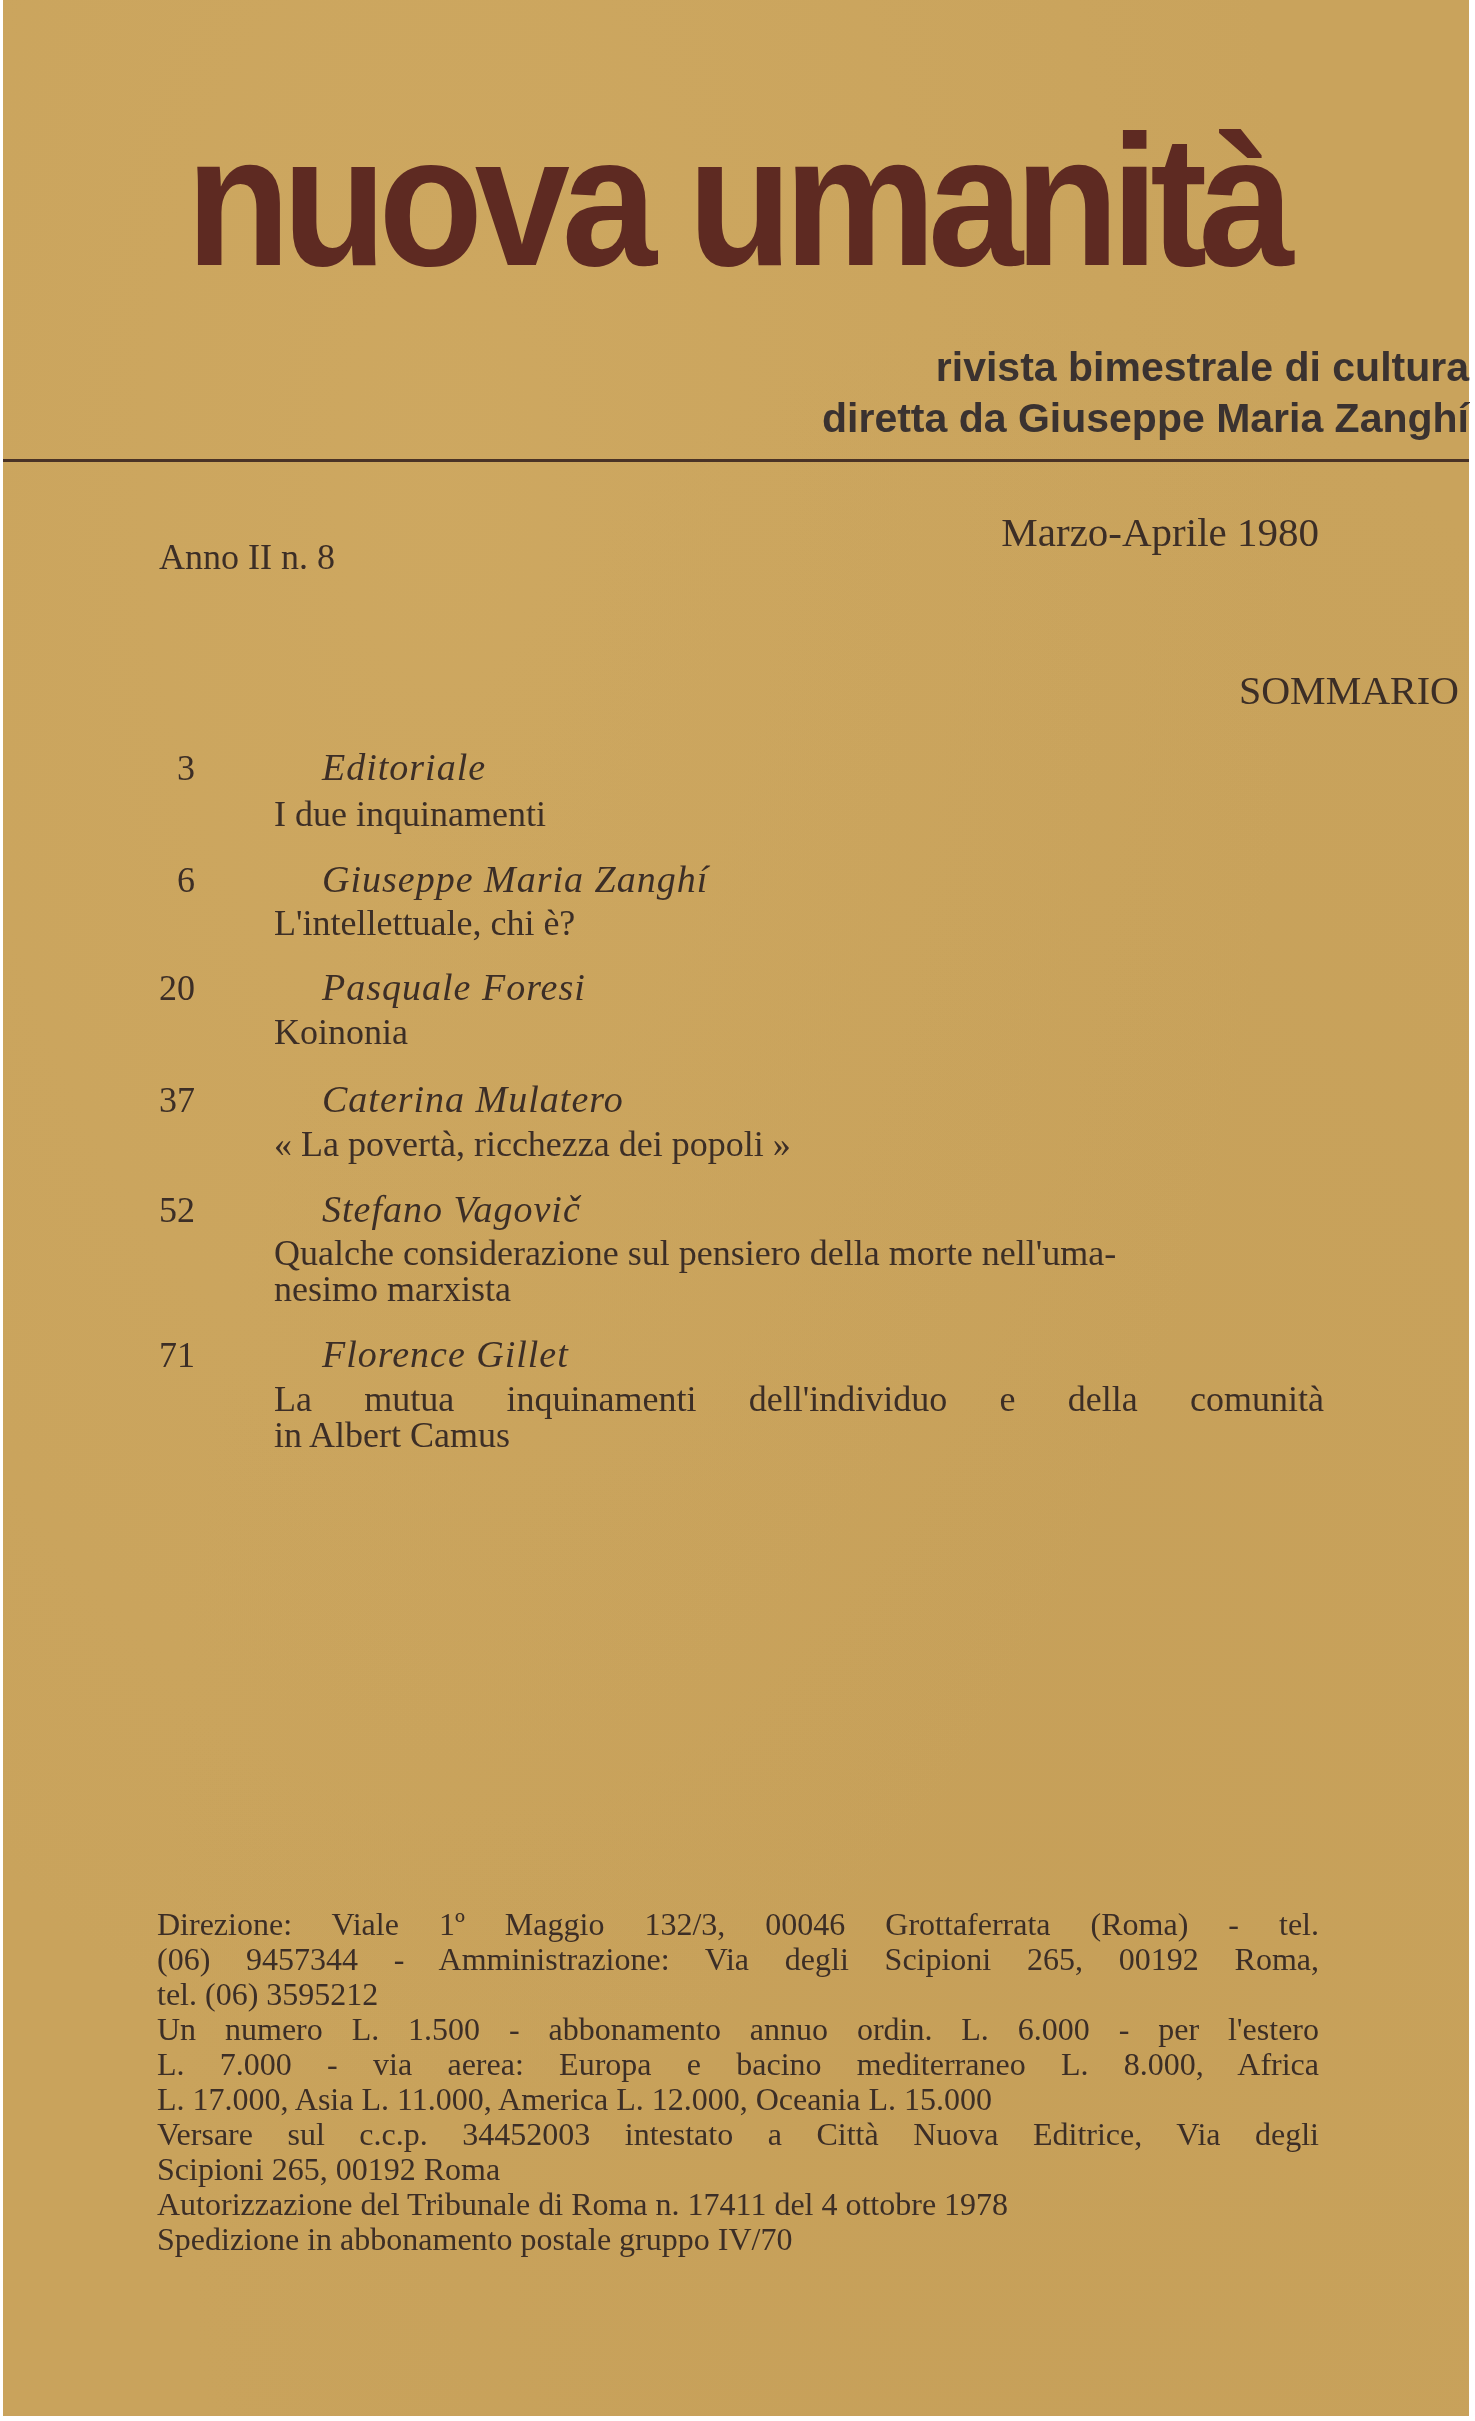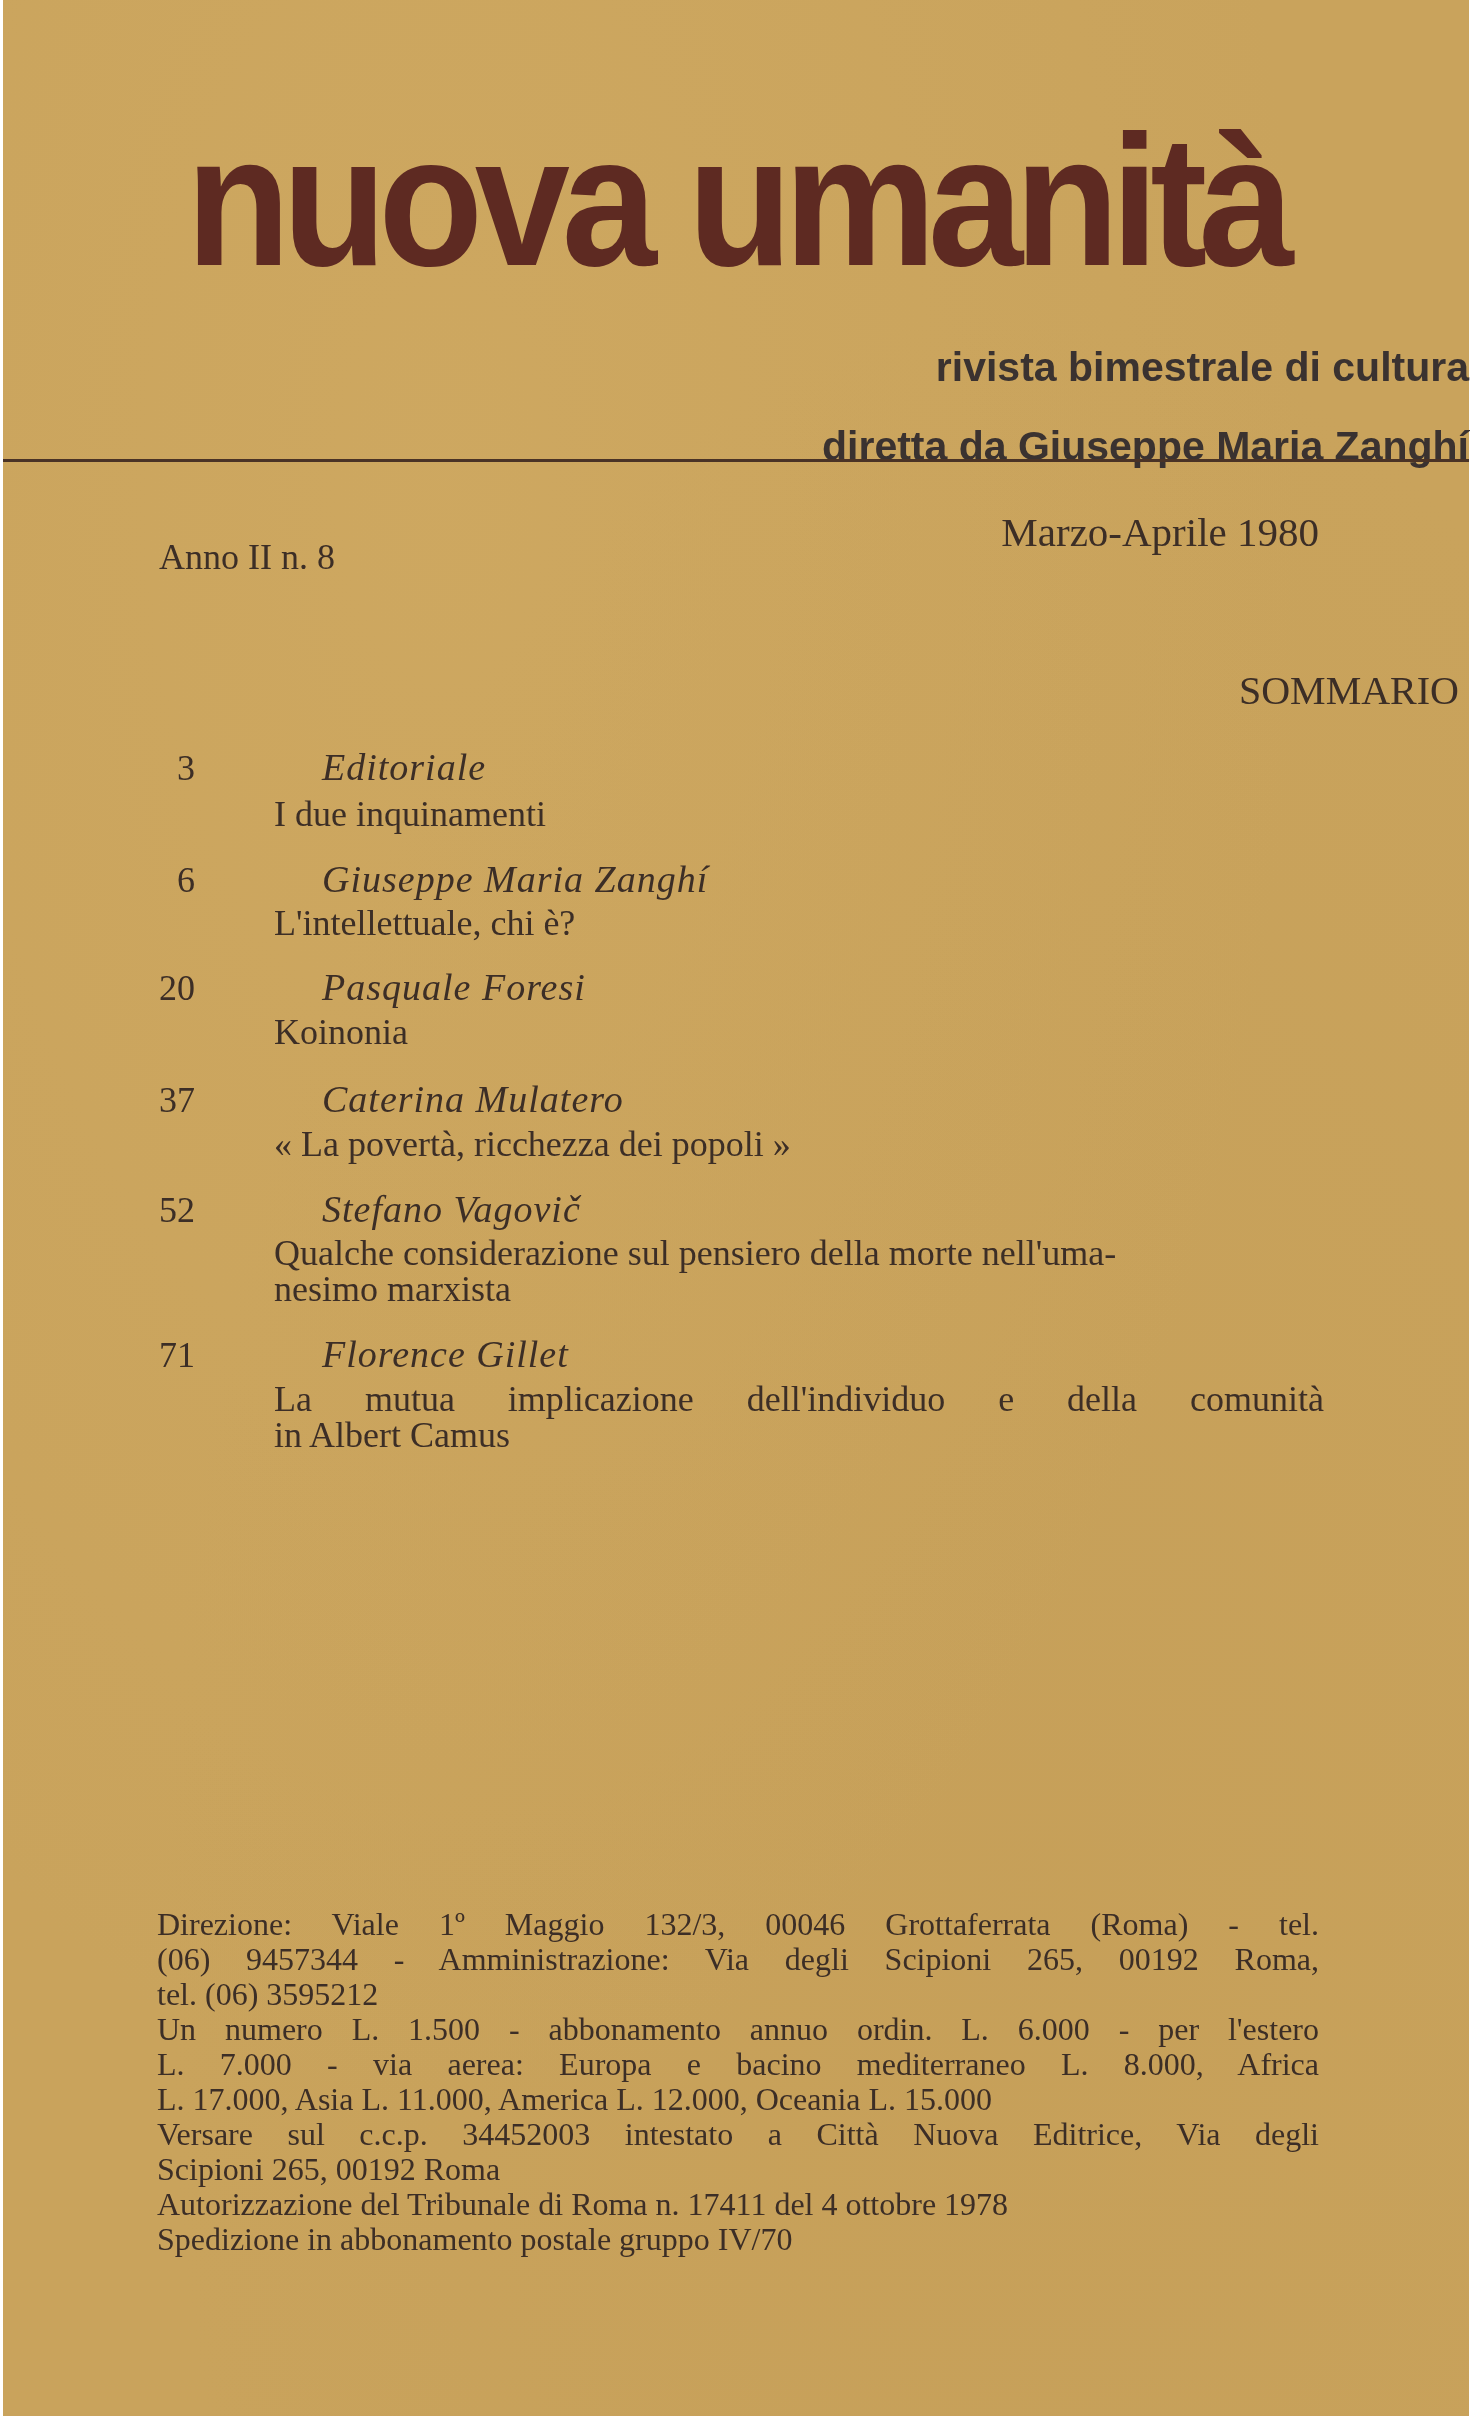--- a/index.html
+++ b/index.html
@@ -18,21 +18,21 @@
     font-family: "Liberation Sans", sans-serif; font-weight: bold;
     font-size: 186px; letter-spacing: -9px; color: #5e2a22; line-height: 1;
     transform: scaleX(0.92);
   }
   .subtitle {
     position: absolute; left: 0; right: 0; text-align: right;
     font-family: "Liberation Sans", sans-serif; font-weight: bold;
     font-size: 41px; color: #3a3230; line-height: 1;
   }
   .sub1 { top: 347px; }
-  .sub2 { top: 398px; margin-top: 28px; }
+  .sub2 { top: 398px; }
   .rule {
     position: absolute; left: 0; right: 0; top: 459px; height: 3px; background: #4a3326;
   }
   .serif { font-family: "Liberation Serif", serif; color: #3c2e26; }
   .issue-left { position: absolute; left: 156px; top: 508px; font-size: 36px; margin-top: 28px; }
   .issue-right { position: absolute; right: 150px; top: 508px; font-size: 41px; }
   .toc-head {
     position: absolute; left: 0; right: 0; top: 667px; text-align: right; font-size: 40px;
     padding-left: 0;
   }
@@ -81,21 +81,21 @@
     <div class="entry-author" style="top:1077px">Caterina Mulatero</div>
     <div class="entry-title" style="top:1126px">« La povertà, ricchezza dei popoli »</div>
 
     <div class="entry-num" style="top:1189px">52</div>
     <div class="entry-author" style="top:1187px">Stefano Vagovič</div>
     <div class="entry-title" style="top:1235px">Qualche considerazione sul pensiero della morte nell'uma-</div>
     <div class="entry-title" style="top:1271px">nesimo marxista</div>
 
     <div class="entry-num" style="top:1334px">71</div>
     <div class="entry-author" style="top:1332px">Florence Gillet</div>
-    <div class="entry-title justify" style="top:1381px; text-align-last: justify;">La mutua implicazione dell'individuo e della comunità</div>
+    <div class="entry-title justify" style="top:1381px; text-align-last: justify;">La mutua inquinamenti dell'individuo e della comunità</div>
     <div class="entry-title" style="top:1417px">in Albert Camus</div>
   </div>
 
 
   <div class="serif">
     <div class="f-line f-just" style="top:1907px">Direzione: Viale 1º Maggio 132/3, 00046 Grottaferrata (Roma) - tel.</div>
     <div class="f-line f-just" style="top:1942px">(06) 9457344 - Amministrazione: Via degli Scipioni 265, 00192 Roma,</div>
     <div class="f-line" style="top:1977px">tel. (06) 3595212</div>
     <div class="f-line f-just" style="top:2012px">Un numero L. 1.500 - abbonamento annuo ordin. L. 6.000 - per l'estero</div>
     <div class="f-line f-just" style="top:2047px">L. 7.000 - via aerea: Europa e bacino mediterraneo L. 8.000, Africa</div>

